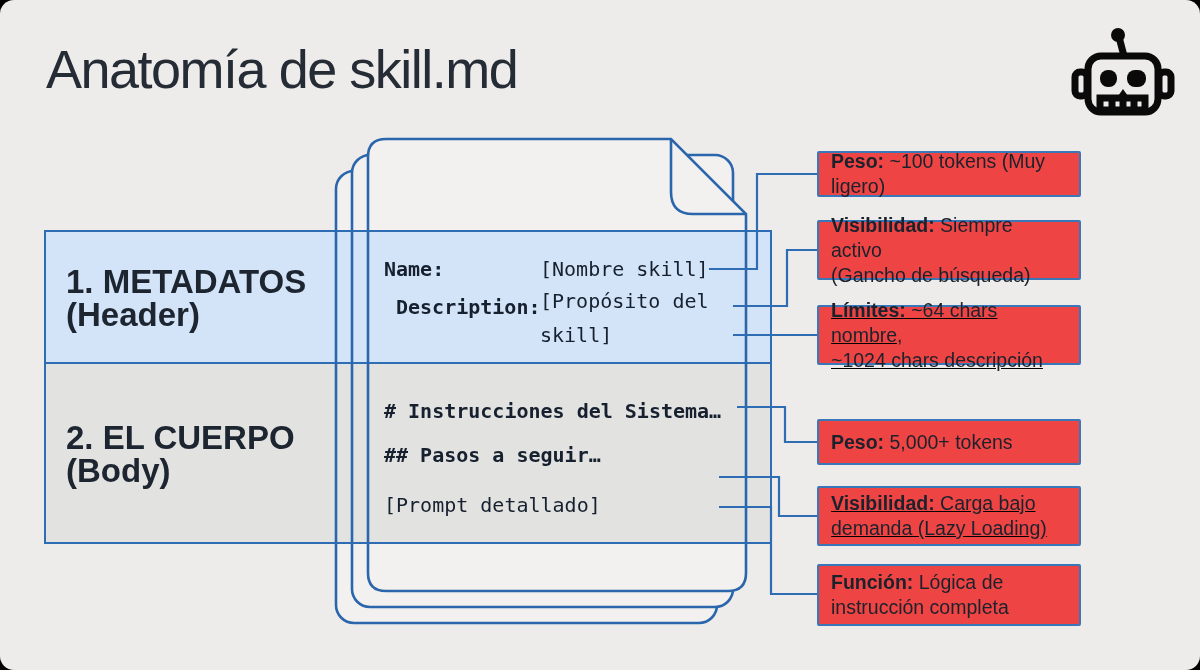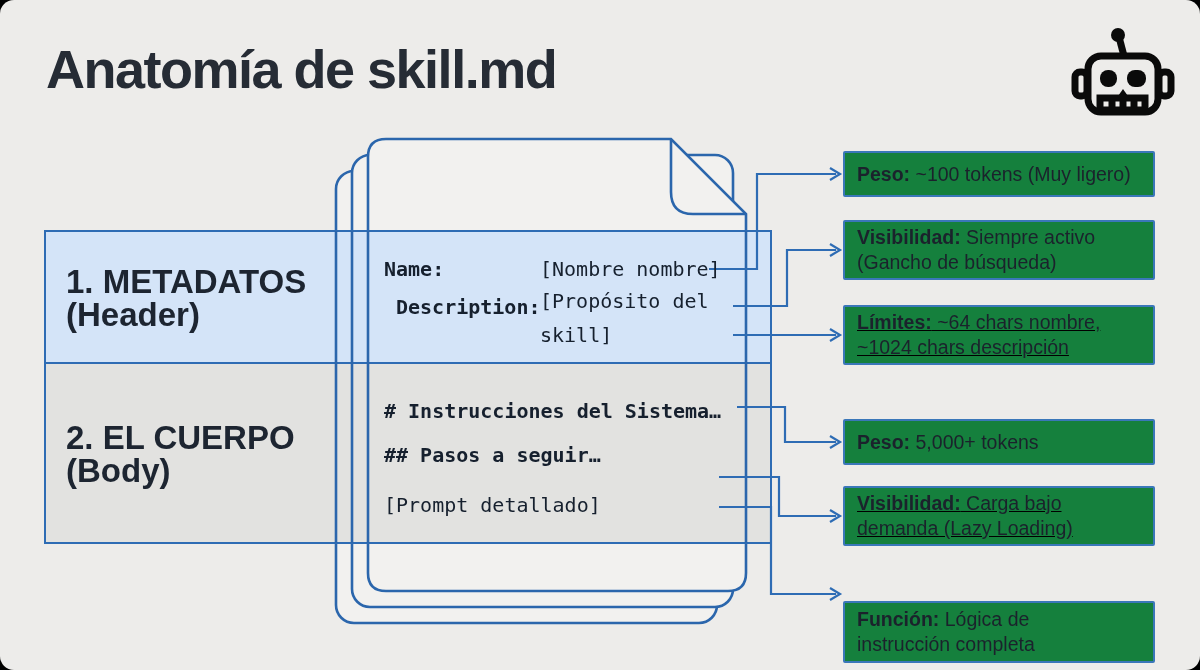--- a/index.html
+++ b/index.html
@@ -4,35 +4,35 @@
 <style>
   html,body{margin:0;padding:0;background:#000;}
   .frame{
     position:relative;width:1200px;height:670px;
     background:#EDECEA;border-radius:14px;overflow:hidden;
     font-family:"Liberation Sans", sans-serif;
   }
   .abs{position:absolute;}
   
   .title{
-    left:46px;top:38px;font-size:54px;font-weight:700;letter-spacing:-1.5px;
+    left:46px;top:38px;font-size:54px;font-weight:400;letter-spacing:-1.5px;
     color:#262C35;
   }
   
   .band-label{left:66px;width:300px;color:#1D2531;font-weight:700;font-size:33px;line-height:33px;}
   
   .doc-text{
     font-family:"DejaVu Sans Mono", monospace;
     font-size:20px;line-height:26px;color:#16202E;white-space:pre;text-align:right;
   }
   .bold{font-weight:700;}
   
   .callout{
-    left:843px;width:312px;box-sizing:border-box;
-    background:#15803d;border:2px solid #3A77B9;border-radius:2px;
+    left:817px;width:264px;box-sizing:border-box;
+    background:#ef4444;border:2px solid #3A77B9;border-radius:2px;
     display:flex;align-items:center;padding:4px 12px;
   }
   .callout-text{
     font-size:19.5px;line-height:25px;color:#1B222C;white-space:pre-line;
   }
   svg{position:absolute;left:0;top:0;}
   .pageline{fill:none;stroke:#2B66AC;stroke-width:2.6;}
   .pagefill{fill:#F2F1EF;stroke:#2B66AC;stroke-width:2.6;}
   .bandstroke{stroke:#2E6CB4;stroke-width:2;}
   .conn{fill:none;stroke:#2E6CB4;stroke-width:2.2;}
@@ -94,21 +94,21 @@
   <div class="abs band-label" style="top:265px;">
     <div>1. METADATOS</div>
     <div>(Header)</div>
   </div>
   <div class="abs band-label" style="top:421px;">
     <div>2. EL CUERPO</div>
     <div>(Body)</div>
   </div>
 
   <div class="abs doc-text bold" style="left:384px;top:256px;">Name:</div>
-  <div class="abs doc-text" style="left:540px;top:256px;">[Nombre nombre]</div>
+  <div class="abs doc-text" style="left:540px;top:256px;">[Nombre skill]</div>
   <div class="abs doc-text bold" style="left:384px;top:294px;margin-left:12px;">Description:</div>
   <div class="abs doc-text" style="left:540px;top:288px;">[Propósito del</div>
   <div class="abs doc-text" style="left:540px;top:322px;">skill]</div>
 
   <div class="abs doc-text bold" style="left:384px;top:392px;margin-top:6px;"># Instrucciones del Sistema…</div>
   <div class="abs doc-text bold" style="left:384px;top:442px;">## Pasos a seguir…</div>
   <div class="abs doc-text" style="left:384px;top:492px;">[Prompt detallado]</div>
 
   <div class="abs callout" style="top:151px;height:46px;">
     <div class="callout-text"><span class="bold">Peso:</span><span> ~100 tokens (Muy ligero)</span></div>
@@ -121,18 +121,18 @@
     <div class="callout-text"><span class="bold">Límites:</span><span> ~64 chars nombre,
 ~1024 chars descripción</span></div>
   </div>
   <div class="abs callout" style="top:419px;height:46px;">
     <div class="callout-text"><span class="bold">Peso:</span><span> 5,000+ tokens</span></div>
   </div>
   <div class="abs callout" style="top:486px;height:60px;text-decoration:underline;">
     <div class="callout-text"><span class="bold">Visibilidad:</span><span> Carga bajo
 demanda (Lazy Loading)</span></div>
   </div>
-  <div class="abs callout" style="top:564px;height:62px;margin-top:37px;">
+  <div class="abs callout" style="top:564px;height:62px;">
     <div class="callout-text"><span class="bold">Función:</span><span> Lógica de
 instrucción completa</span></div>
   </div>
 
 </div>
 
 </body></html>

